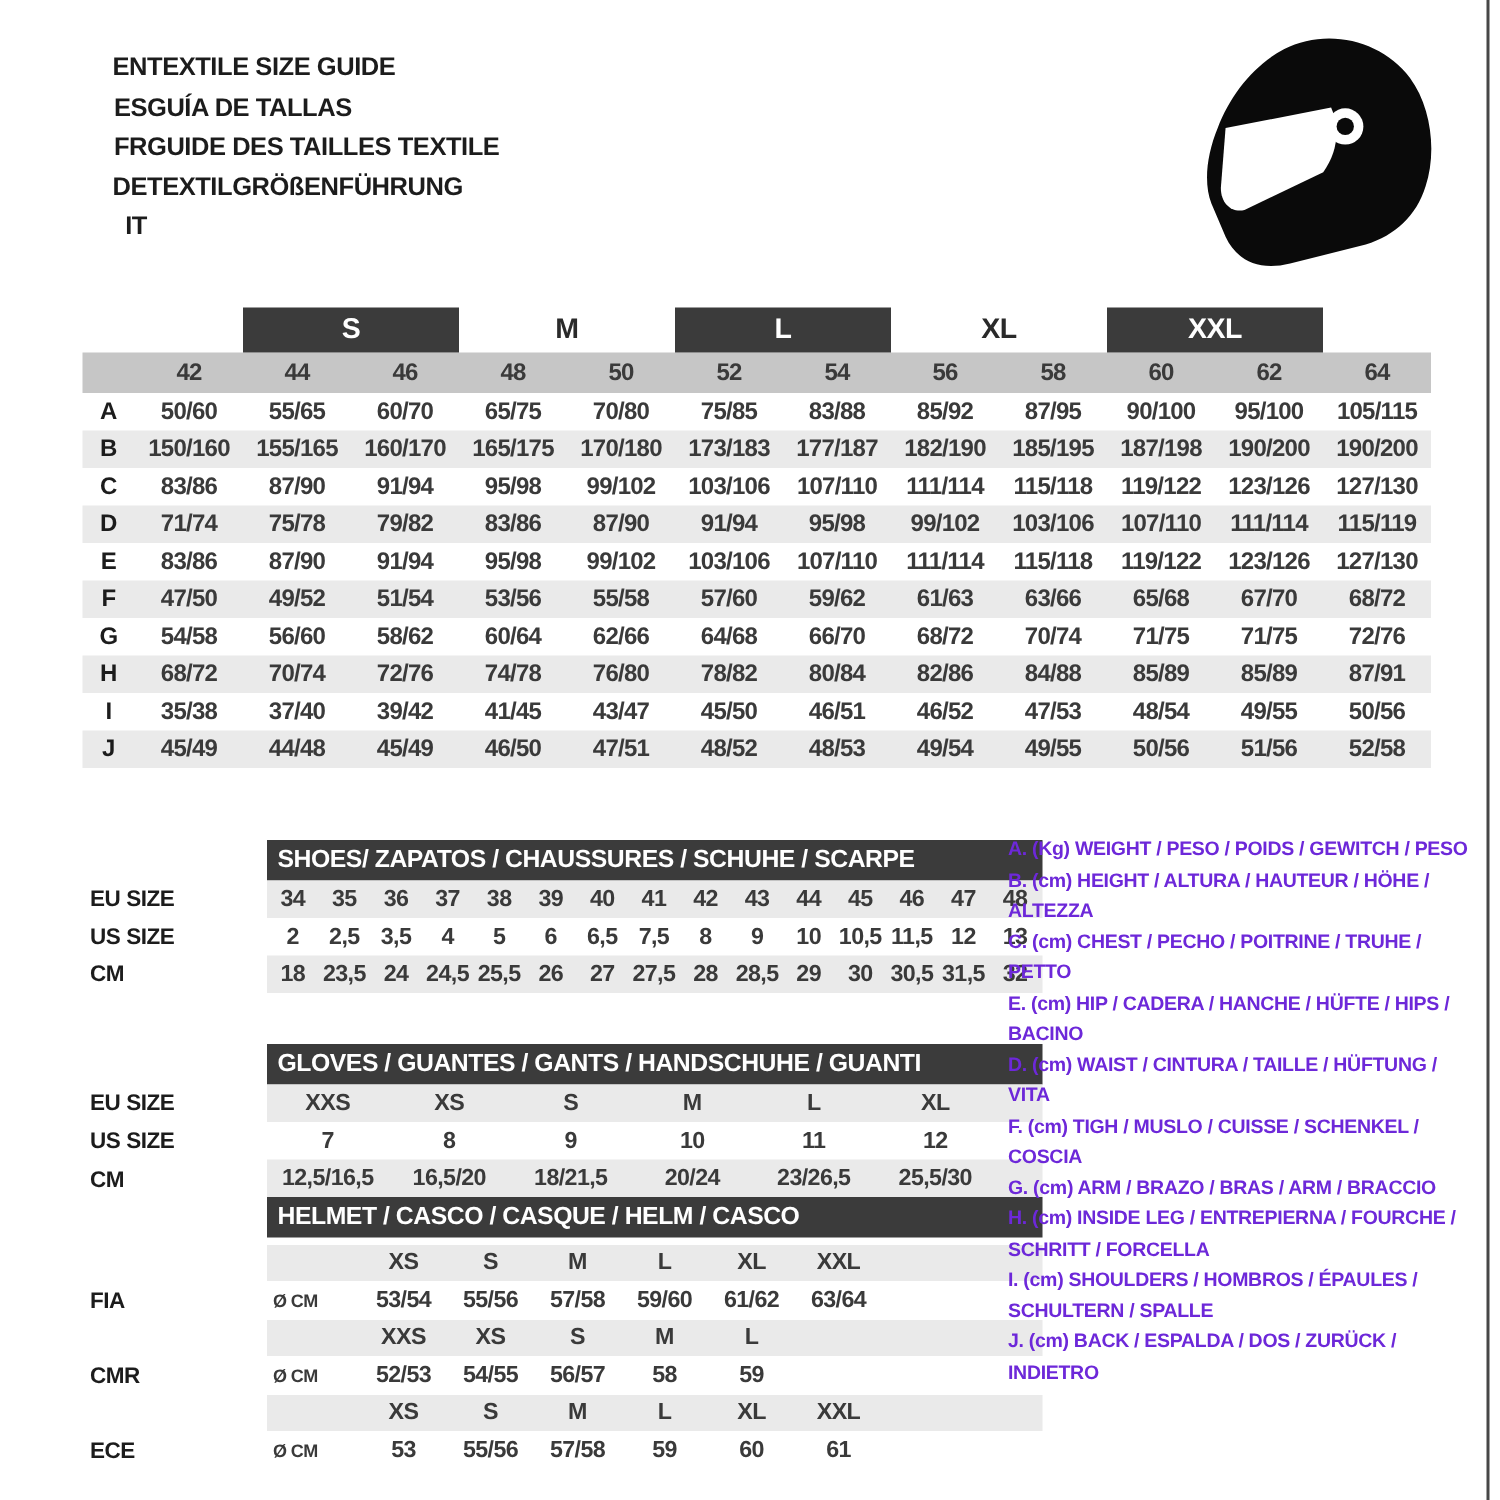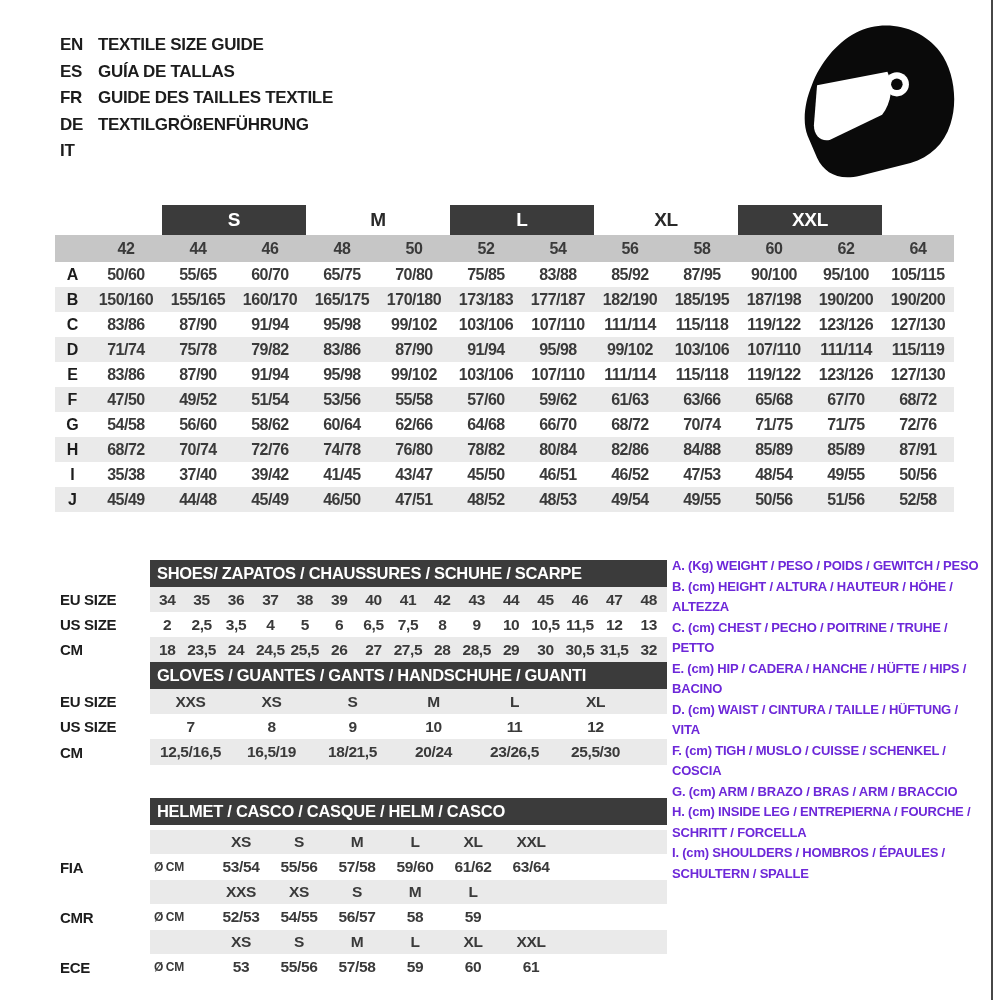--- a/index.html
+++ b/index.html
@@ -3,42 +3,42 @@
 <meta charset="utf-8">
 <style>
   html,body{margin:0;padding:0;}
   body{
     width:1000px;height:1000px;position:relative;background:#fff;
     font-family:"Liberation Sans","DejaVu Sans",sans-serif;
     color:#222;overflow:hidden;
   }
   
   #langs{position:absolute;left:60px;top:32px;}
-  .lang-row{display:flex;height:26.5px;align-items:center;}
+  .lang-row{display:flex;height:26.5px;align-items:center;text-align:right;}
   .lang-code{width:38px;font-size:17px;font-weight:bold;letter-spacing:-0.3px;color:#1c1c1c;}
   .lang-label{font-size:17px;font-weight:bold;letter-spacing:-0.3px;color:#1c1c1c;white-space:nowrap;}
   #helmet-icon{position:absolute;left:795px;top:20px;width:168px;height:158px;}
   
   #textile{position:absolute;left:55px;top:205px;width:899px;}
   #tx-bars{position:relative;height:30px;}
   .size-bar{position:absolute;top:0;height:30px;width:144px;display:flex;align-items:center;justify-content:center;
     font-size:19px;font-weight:bold;letter-spacing:-0.3px;}
   .size-bar.dark{background:#3b3b3b;color:#fff;}
   .size-bar.light{background:transparent;color:#2a2a2a;}
   #tx-nums{display:flex;height:27px;background:#c6c6c6;align-items:center;}
   .tx-letter{width:35px;flex:0 0 35px;display:flex;align-items:center;justify-content:center;
     font-size:16px;font-weight:bold;color:#1c1c1c;}
   .tx-cell{width:72px;flex:0 0 72px;display:flex;align-items:center;justify-content:center;
     font-size:16px;font-weight:bold;letter-spacing:-0.5px;color:#3a3a3a;white-space:nowrap;}
   .tx-row{display:flex;height:25px;align-items:center;}
   .tx-row.stripe{background:#eaeaea;}
   
   .band-section{position:absolute;left:55px;width:620px;}
-  #shoes{top:560px;} #gloves{top:662px;} #helmet{top:798px;}
-  .band-row{display:flex;}
+  #shoes{top:560px;} #gloves{top:696px;} #helmet{top:798px;}
+  .band-row{display:flex;gap:28px;}
   .row-label{width:95px;flex:0 0 95px;display:flex;align-items:center;padding-left:5px;box-sizing:border-box;
     font-size:15px;font-weight:bold;letter-spacing:-0.3px;color:#1c1c1c;}
   .band-title{height:27px;background:#3b3b3b;color:#fff;display:flex;align-items:center;
     padding-left:7px;box-sizing:border-box;font-size:16.5px;font-weight:bold;letter-spacing:-0.3px;
     width:517px;flex:0 0 517px;white-space:nowrap;}
   .row-body{width:517px;flex:0 0 517px;display:flex;align-items:center;}
   .row-body.gray{background:#eaeaea;}
   .h25{height:25px;} .h24{height:24px;} .h26{height:26px;}
   .cell{display:flex;align-items:center;justify-content:center;font-weight:bold;
     letter-spacing:-0.4px;color:#3a3a3a;white-space:nowrap;}
@@ -358,21 +358,21 @@
           <div class="cell gl">9</div>
           <div class="cell gl">10</div>
           <div class="cell gl">11</div>
           <div class="cell gl">12</div>
         </div>
       </div>
       <div class="band-row h26">
         <div class="row-label">CM</div>
         <div class="row-body gray">
           <div class="cell gl">12,5/16,5</div>
-          <div class="cell gl">16,5/19</div>
+          <div class="cell gl">16,5/20</div>
           <div class="cell gl">18/21,5</div>
           <div class="cell gl">20/24</div>
           <div class="cell gl">23/26,5</div>
           <div class="cell gl">25,5/30</div>
         </div>
       </div>
     </div>
 </div>
 
 <div id="helmet" class="band-section">
@@ -460,15 +460,16 @@
 <div id="legend">
     <div class="legend-item">A. (Kg) WEIGHT / PESO / POIDS / GEWITCH / PESO</div>
     <div class="legend-item">B. (cm) HEIGHT / ALTURA / HAUTEUR / HÖHE / ALTEZZA</div>
     <div class="legend-item">C. (cm) CHEST / PECHO / POITRINE / TRUHE / PETTO</div>
     <div class="legend-item">E. (cm) HIP / CADERA / HANCHE / HÜFTE / HIPS / BACINO</div>
     <div class="legend-item">D. (cm) WAIST / CINTURA / TAILLE / HÜFTUNG / VITA</div>
     <div class="legend-item">F. (cm) TIGH / MUSLO / CUISSE / SCHENKEL / COSCIA</div>
     <div class="legend-item">G. (cm) ARM / BRAZO / BRAS / ARM / BRACCIO</div>
     <div class="legend-item">H. (cm) INSIDE LEG / ENTREPIERNA / FOURCHE / SCHRITT / FORCELLA</div>
     <div class="legend-item">I. (cm) SHOULDERS / HOMBROS / ÉPAULES / SCHULTERN / SPALLE</div>
+    <div class="legend-item">J. (cm) BACK / ESPALDA / DOS / ZURÜCK / INDIETRO</div>
   </div>
 
 <div id="edge-line"></div>
 
 </body></html>

